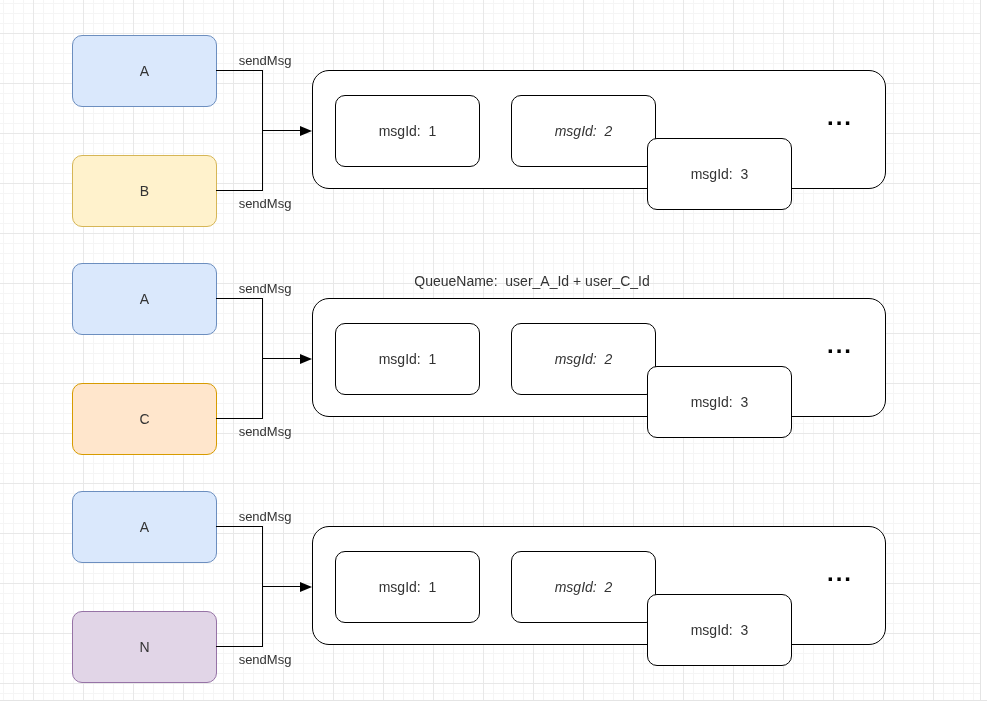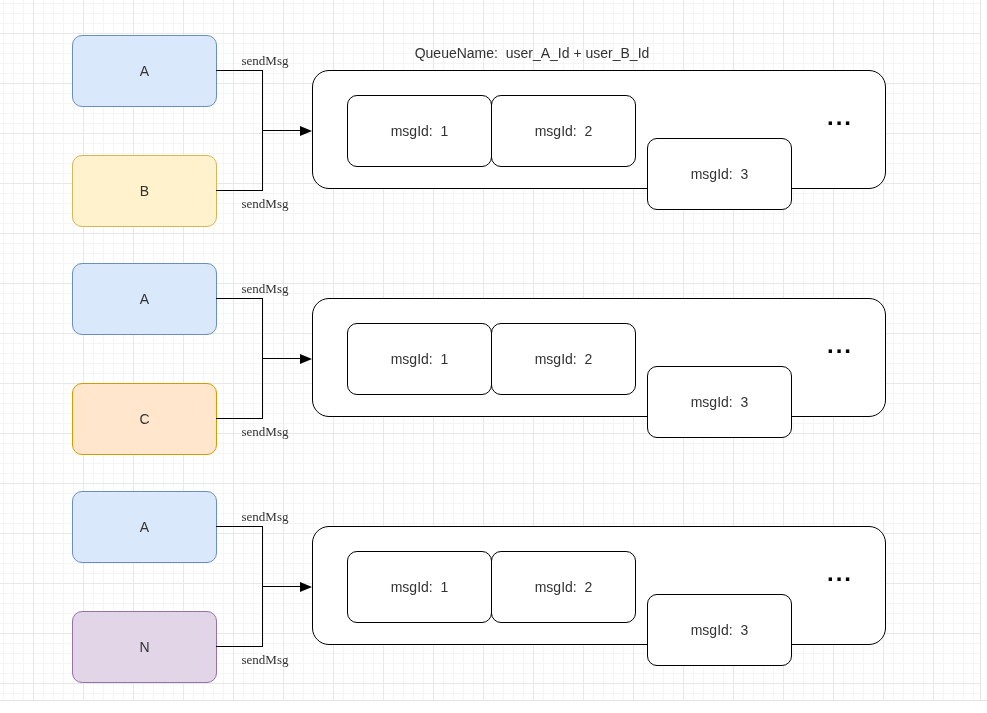--- a/index.html
+++ b/index.html
@@ -55,42 +55,42 @@
   .arrowhead {
     position: absolute; left: 300px; top: 91px; width: 0; height: 0;
     border-left: 12px solid #000000;
     border-top: 5px solid transparent;
     border-bottom: 5px solid transparent;
   }
 
   .edge-label {
     position: absolute; left: 230px; width: 70px; height: 14px;
     line-height: 14px; text-align: center;
-    font-size: 13px; color: #333333; font-family: Liberation Serif, serif;
+    font-size: 13px; color: #333333;
   }
   .lbl-top    { top: 19px; }
   .lbl-bottom { top: 162px; }
 
   .queue {
     position: absolute; left: 312px; top: 35px; width: 574px; height: 119px;
     border: 1px solid #000000; border-radius: 17px; background: #ffffff;
   }
   .queue-title {
     position: absolute; left: 312px; top: 10px; width: 440px; height: 16px;
     line-height: 16px; text-align: center; font-size: 14px; color: #333333;
     white-space: pre;
   }
   .msg {
     position: absolute; top: 60px; width: 145px; height: 72px;
     border: 1px solid #000000; border-radius: 10px; background: #ffffff;
     display: flex; align-items: center; justify-content: center;
     font-size: 14px; color: #333333; white-space: pre;
   }
-  .m1 { left: 335px; margin-left: 12px; }
-  .m2 { left: 491px; }
+  .m1 { left: 335px; }
+  .m2 { left: 511px; font-style: italic; }
   .m3 { left: 647px; margin-top: 43px; }
   .more {
     position: absolute; left: 818px; top: 70px; width: 44px;
     text-align: center; font-weight: 700; font-size: 24px; line-height: 24px;
     letter-spacing: 2px; color: #000000;
   }
 </style>
 </head>
 <body>
 
@@ -104,21 +104,20 @@
       <span>B</span>
     </div>
     <div class="line l-a"></div>
     <div class="line l-b"></div>
     <div class="line l-v"></div>
     <div class="line l-arrow"></div>
     <div class="arrowhead"></div>
     <div class="edge-label lbl-top">sendMsg</div>
     <div class="edge-label lbl-bottom">sendMsg</div>
     <div class="queue"></div>
-    <div class="queue-title">QueueName:  user_A_Id + user_B_Id</div>
     <div class="msg m1">
       <span>msgId:  1</span>
     </div>
     <div class="msg m2">
       <span>msgId:  2</span>
     </div>
     <div class="msg m3">
       <span>msgId:  3</span>
     </div>
     <div class="more">...</div>
@@ -132,20 +131,21 @@
       <span>C</span>
     </div>
     <div class="line l-a"></div>
     <div class="line l-b"></div>
     <div class="line l-v"></div>
     <div class="line l-arrow"></div>
     <div class="arrowhead"></div>
     <div class="edge-label lbl-top">sendMsg</div>
     <div class="edge-label lbl-bottom">sendMsg</div>
     <div class="queue"></div>
+    <div class="queue-title">QueueName:  user_A_Id + user_C_Id</div>
     <div class="msg m1">
       <span>msgId:  1</span>
     </div>
     <div class="msg m2">
       <span>msgId:  2</span>
     </div>
     <div class="msg m3">
       <span>msgId:  3</span>
     </div>
     <div class="more">...</div>

